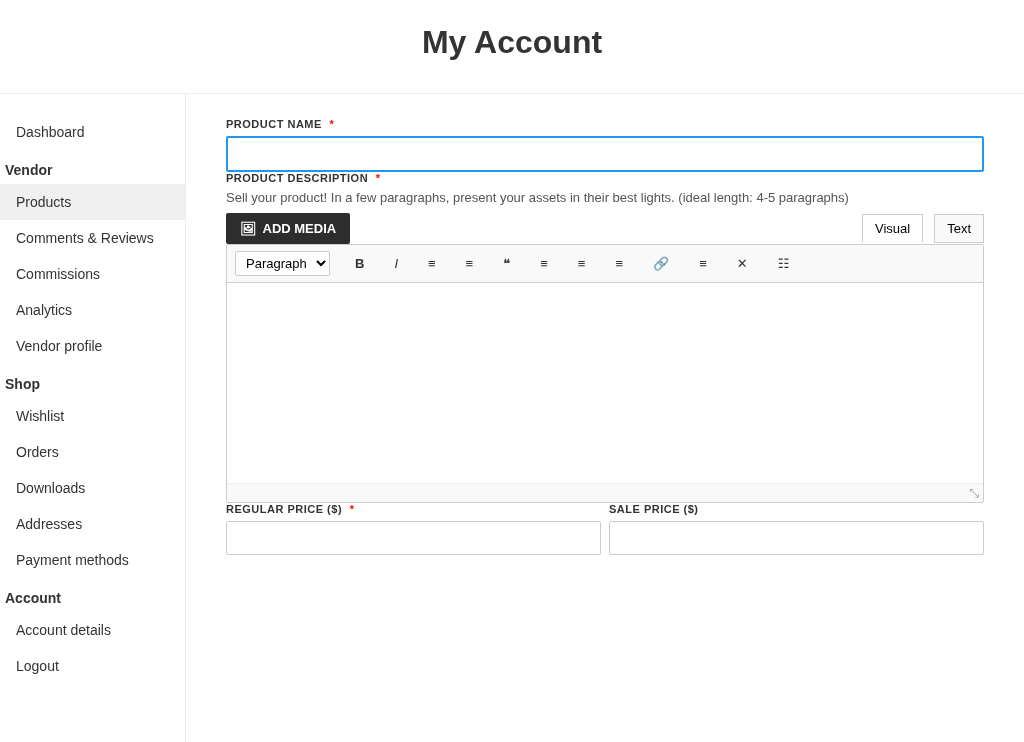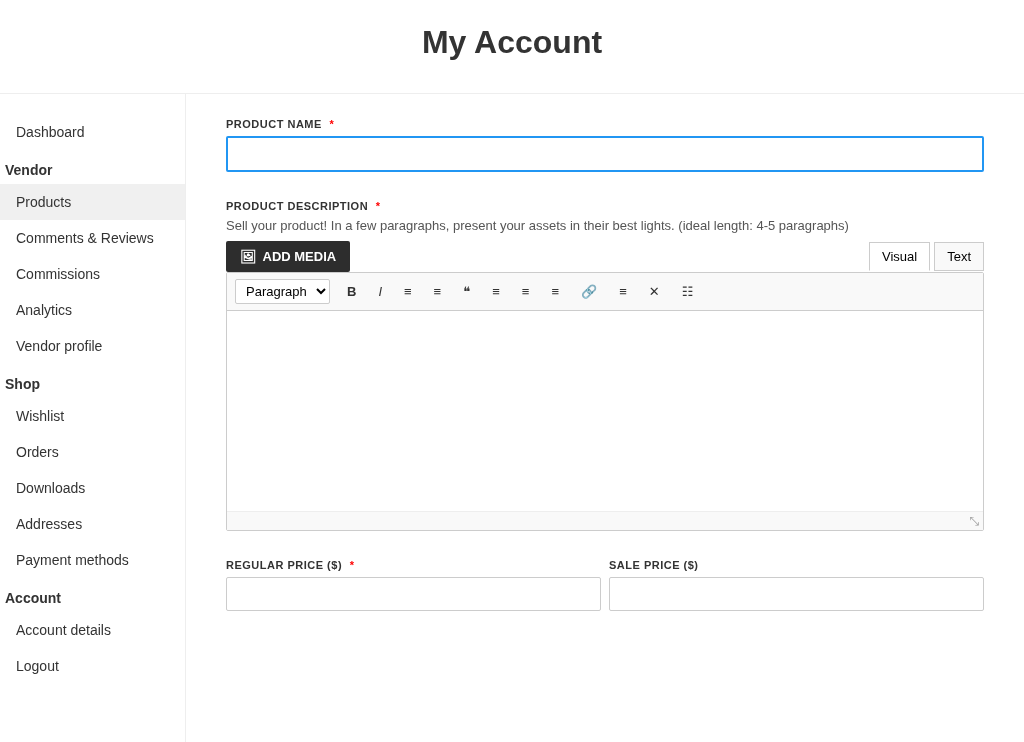--- a/index.html
+++ b/index.html
@@ -43,21 +43,20 @@
       display: block;
     }
 
     
     .main-content {
       flex: 1;
       padding: 24px 40px;
     }
 
     .field-group {
-      margin-bottom: 28px;
     }
 
     .field-label {
       font-size: 11px;
       font-weight: 700;
       letter-spacing: 0.5px;
       text-transform: uppercase;
       margin-bottom: 6px;
       display: block;
     }
@@ -112,40 +111,40 @@
       font-weight: 600;
       cursor: pointer;
       display: flex;
       align-items: center;
       gap: 6px;
       border-radius: 2px;
     }
 
     .visual-text-tabs {
       display: flex;
-      gap: 4px;
+      gap: 11px;
     }
     .vt-tab {
       padding: 6px 12px;
       font-size: 13px;
       border: 1px solid #ccc;
       background: #f9f9f9;
       cursor: pointer;
     }
     .vt-tab.active { background: #fff; border-bottom: 1px solid #fff; }
 
     
     .editor-container {
       border: 1px solid #ccc;
       border-radius: 2px;
     }
     .toolbar {
       display: flex;
       align-items: center;
-      gap: 12px;
+      gap: 20px;
       padding: 6px 8px;
       border-bottom: 1px solid #ccc;
       background: #f9f9f9;
       flex-wrap: wrap;
     }
     .toolbar-select {
       padding: 3px 6px;
       font-size: 13px;
       border: 1px solid #ccc;
       border-radius: 2px;

